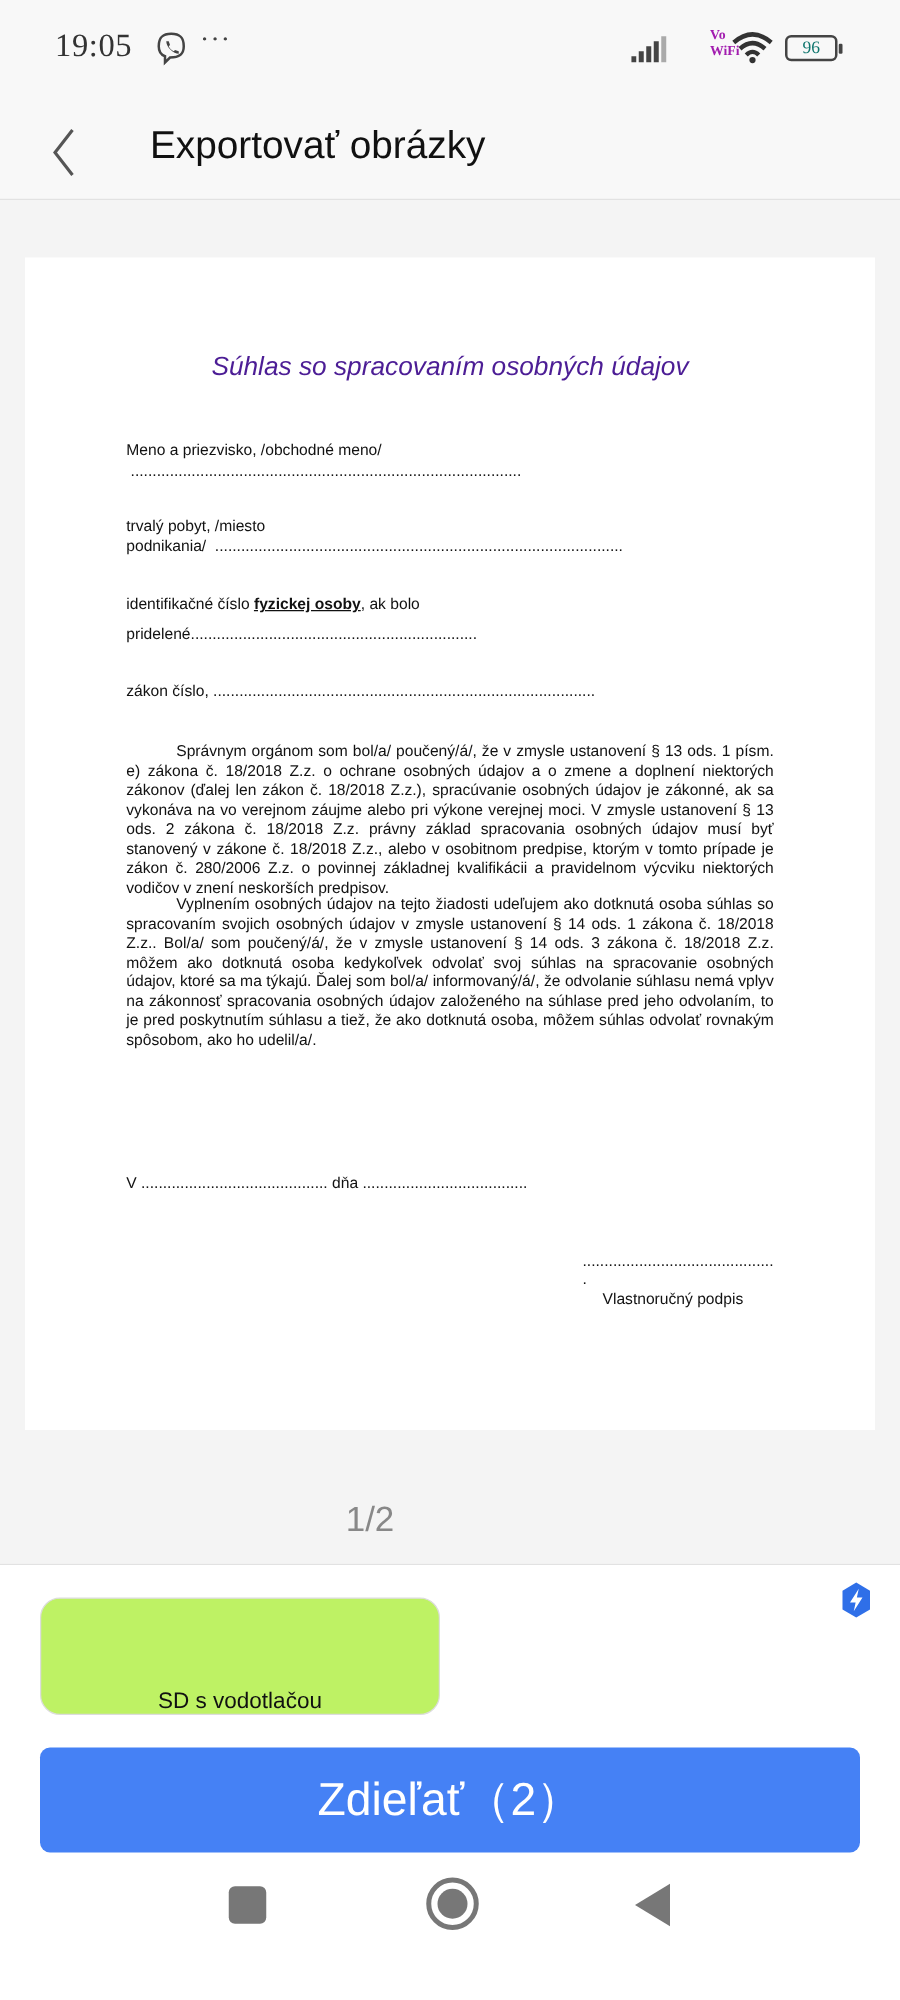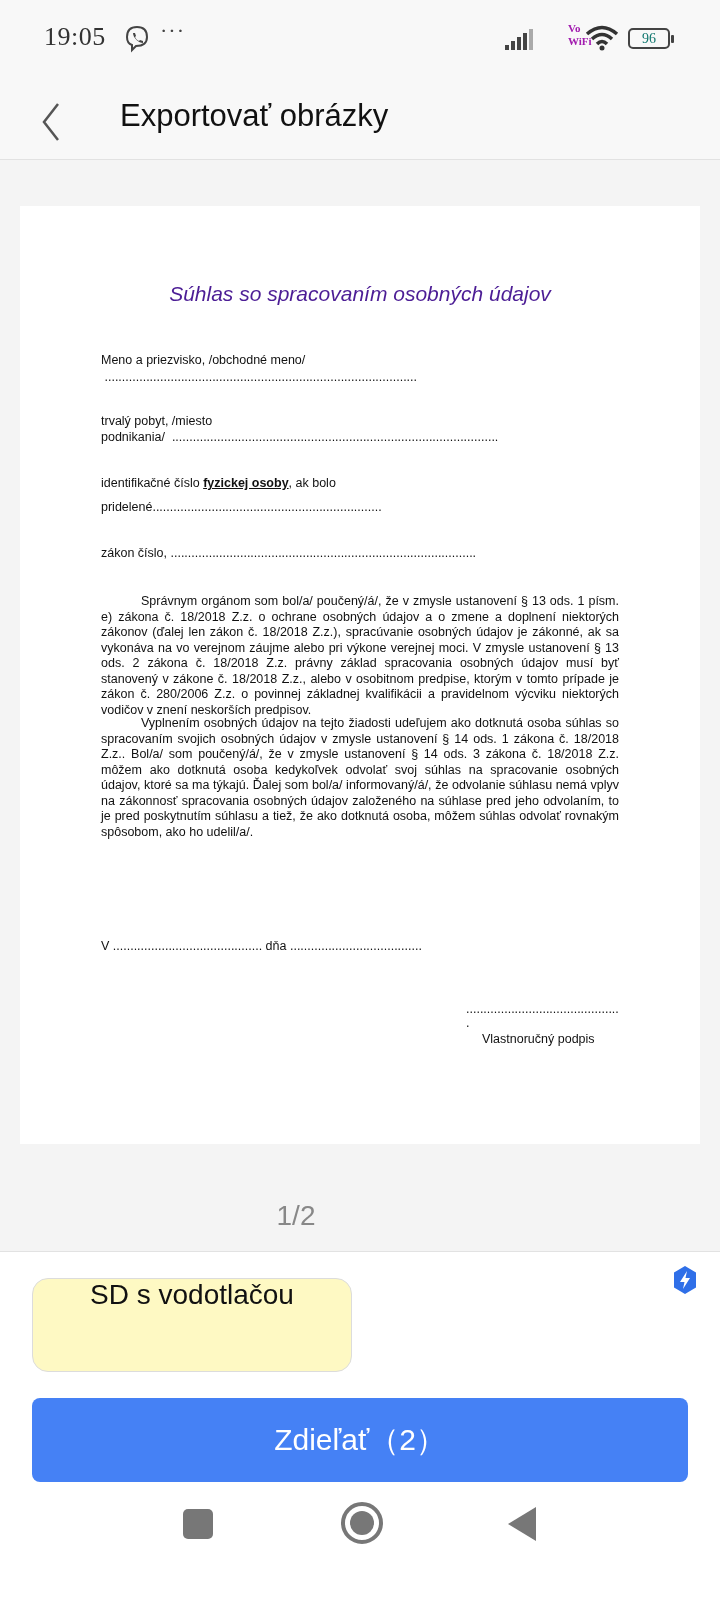--- a/index.html
+++ b/index.html
@@ -29,25 +29,25 @@
     .doc-title { position: absolute; left: 0; top: 80px; width: 518px; text-align: center; font-size: 21px; font-weight: normal; color: #4c1d95; font-style: italic; }
     .field { position: absolute; left: 0; width: 518px; white-space: pre; }
     .field u { font-weight: bold; }
     .para { position: absolute; left: 0; width: 518px; text-align: justify; }
     .para .indent { display: inline-block; width: 40px; }
     .sig-line { position: absolute; left: 365px; width: 160px; white-space: pre; }
     .page-indicator { position: absolute; top: 996px; left: 0; width: 592px; text-align: center; font-size: 28px; color: #888; margin-top: 43px; }
 
     
     .bottom-panel { position: absolute; top: 1251px; left: 0; width: 720px; height: 349px; background: #fff; border-top: 1px solid #e2e2e2; }
-    .opt-btn { position: absolute; top: 26px; width: 320px; height: 94px; border: 1px solid #dcdcdc; border-radius: 16px; background: #fef9c3; font-size: 28px; display: flex; align-items: flex-start; justify-content: center; cursor: pointer; }
+    .opt-btn { position: absolute; top: 26px; width: 320px; height: 94px; border: 1px solid #dcdcdc; border-radius: 16px; background: #bef264; font-size: 18px; display: flex; align-items: flex-end; justify-content: center; cursor: pointer; }
     .opt-sd { left: 32px; color: #111; }
     .opt-hd { left: 368px; color: #4a7fd8; }
     .badge-hd { position: absolute; left: 672px; top: 13px; width: 26px; height: 30px; }
-    .share-btn { position: absolute; left: 32px; top: 146px; width: 656px; height: 84px; background: #4581f5; border-radius: 8px; color: #fff; font-size: 30px; display: flex; align-items: center; justify-content: center; cursor: pointer; }
+    .share-btn { position: absolute; left: 32px; top: 146px; width: 656px; height: 84px; background: #4581f5; border-radius: 8px; color: #fff; font-size: 37px; display: flex; align-items: center; justify-content: center; cursor: pointer; }
 
     
     .nav-bar { position: absolute; top: 1500px; left: 0; width: 720px; height: 100px; background: #fff; }
     .nav-recent { position: absolute; left: 183px; top: 9px; width: 30px; height: 30px; background: #777; border-radius: 5px; cursor: pointer; }
     .nav-home { position: absolute; left: 341px; top: 2px; width: 42px; height: 42px; border-radius: 50%; border: 4px solid #777; cursor: pointer; }
     .nav-home::after { content: ""; position: absolute; left: 5px; top: 5px; width: 24px; height: 24px; border-radius: 50%; background: #777; }
     .nav-back { position: absolute; left: 508px; top: 7px; width: 0; height: 0; border-top: 17px solid transparent; border-bottom: 17px solid transparent; border-right: 28px solid #777; cursor: pointer; }
   </style>
 </head>
 <body>

